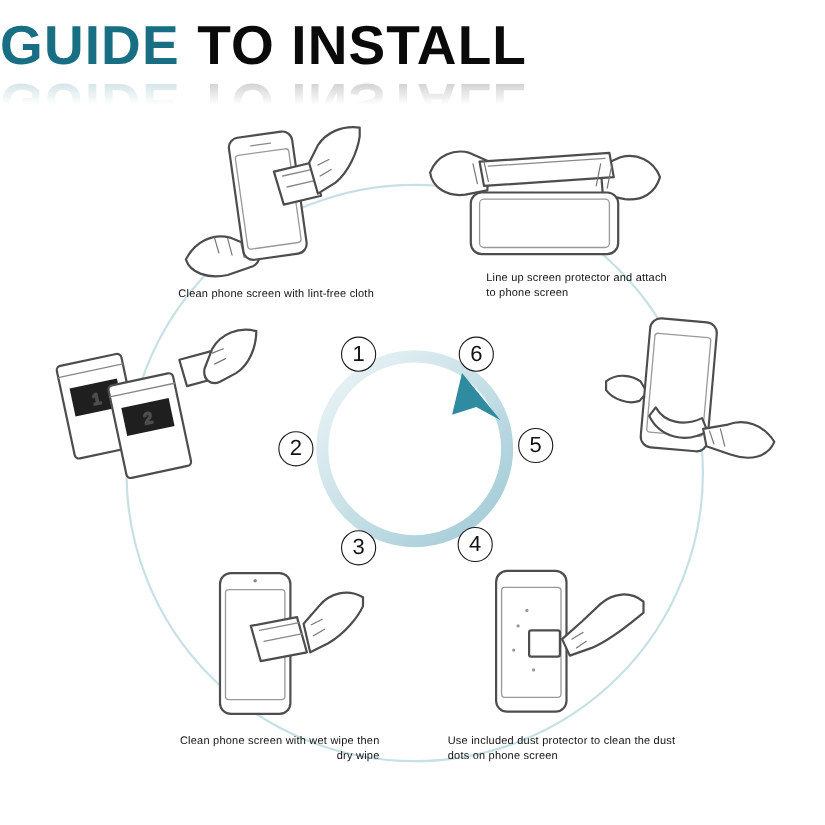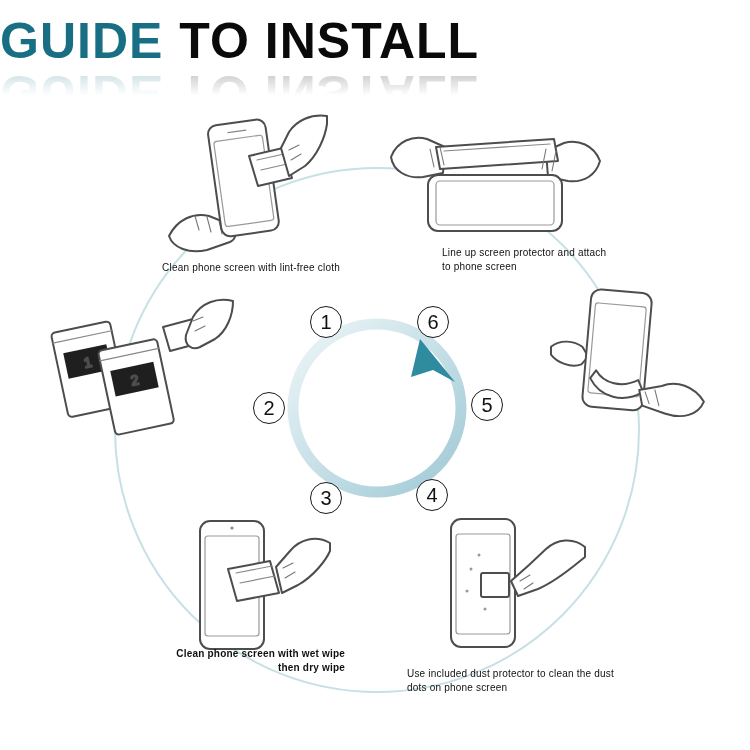--- a/index.html
+++ b/index.html
@@ -46,21 +46,21 @@
   .screen{fill:none;stroke:#999;stroke-width:1.2;}
   .darklabel{fill:#1f1f1f;stroke:none;}
   .packet-num{fill:#fff;font-size:14px;font-family:"Liberation Sans",sans-serif;text-anchor:middle;}
   
   .caption{position:absolute;font-size:10px;line-height:1.4;letter-spacing:.2px;color:#101010;z-index:2;}
   .center{text-align:right;}
   #cap1{left:150px;top:261px;width:190px;}
   #cap6{left:442px;top:246px;width:165px;}
   #cap2{left:60px;top:453px;width:155px;}
   #cap5{left:539px;top:431px;width:172px;}
-  #cap3{left:155px;top:647px;width:190px;font-weight:bold;}
+  #cap3{left:155px;top:667px;width:190px;}
   #cap4{left:407px;top:667px;width:210px;}
 </style>
 </head>
 <body>
 
 <div id="canvas">
 
   <div class="title-wrap">
     <div class="title">
       <span class="t-accent">GUIDE</span><span class="t-dark">TO INSTALL</span>

